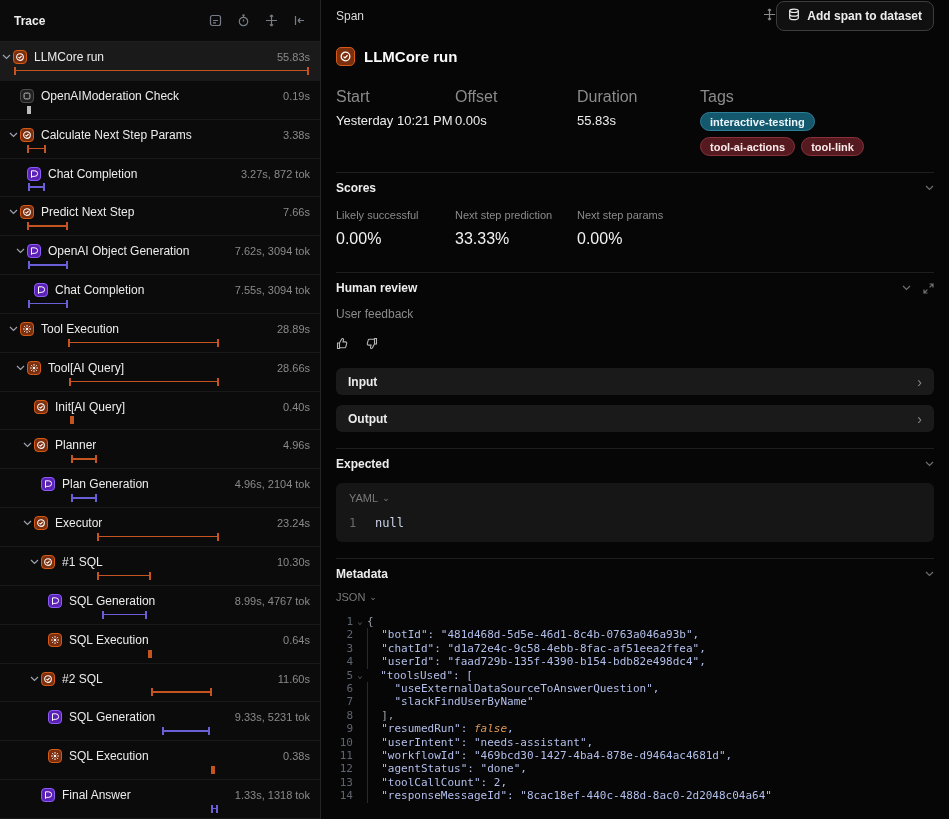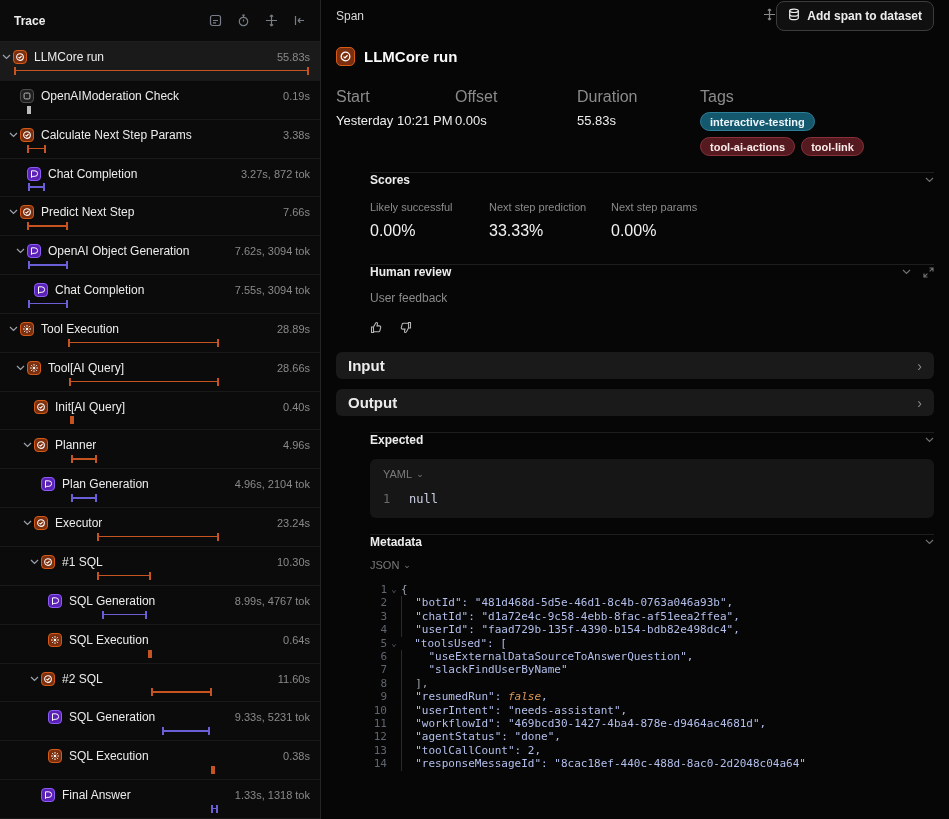--- a/index.html
+++ b/index.html
@@ -56,35 +56,35 @@
     display:flex; align-items:center; justify-content:center; }
   .span-title { font-size:15px; font-weight:700; color:#fafafa; }
   .fields-grid { display:grid; grid-template-columns:119px 122px 123px 1fr; margin-top:22px; }
   .f-label { font-size:16px; color:#8b8b8b; }
   .f-value { font-size:13px; color:#ededed; margin-top:7px; }
   .chips { display:flex; flex-wrap:wrap; gap:6px; margin-top:6px; max-width:180px;text-align:center; }
   .chip { font-size:11px; font-weight:600; padding:2.5px 9px; border-radius:999px; white-space:nowrap; }
   .chip.teal { background:#14586e; border:1px solid #2e7e97; color:#eaf6fb; }
   .chip.red  { background:#551a20; border:1px solid #8a3038; color:#fbeaea; }
 
-  .section { border-top:1px solid #1e1e1e; margin-top:16px; padding-top:0;margin-left:34px; }
+  .section { border-top:1px solid #1e1e1e; margin-top:16px; padding-top:8px; }
   .sec-head { display:flex; align-items:center; }
   .sec-title { font-size:12px; font-weight:700; color:#ededed; }
   .sec-icons { margin-left:auto; display:flex; gap:12px; align-items:center; }
   .sec-icons svg { display:block; opacity:.8; }
   .scores-grid { display:grid; grid-template-columns:119px 122px 1fr; margin-top:14px; padding-bottom:8px; }
   .s-label { font-size:11px; color:#8b8b8b; }
   .s-value { font-size:16px; color:#f2f2f2; margin-top:9px; }
   .hr-sub { font-size:12px; color:#8b8b8b; margin-top:12px; }
   .thumbs { display:flex; gap:16px; margin-top:16px; padding-bottom:4px; }
   .thumbs svg { display:block; opacity:.85; cursor:pointer; }
 
   .io-bar { height:27px; background:#1a1a1a; border-radius:6px; display:flex; align-items:center;
     padding:0 12px; margin-top:10px; cursor:pointer; }
-  .io-label { font-size:15px; font-weight:600; color:#ececec; }
+  .io-label { font-size:12px; font-weight:600; color:#ececec; }
   .io-chev { margin-left:auto; color:#8a8a8a; font-size:14px; line-height:1; }
 
   .code-box { background:#161616; border-radius:6px; margin-top:12px; padding:9px 13px 12px; }
   .fmt-label { font-size:11px; color:#7a7a7a; display:flex; align-items:center; gap:4px; }
   .yaml-line { display:flex; margin-top:12px; font-family:"DejaVu Sans Mono", monospace; font-size:12px; }
   .yaml-ln { color:#6b6b6b; width:26px; }
   .yaml-code { color:#ccd3e8; }
 
   .meta-fmt { margin-top:10px; }
   .code-block { margin-top:12px; font-family:"DejaVu Sans Mono", monospace; font-size:11px; line-height:13.4px; }

